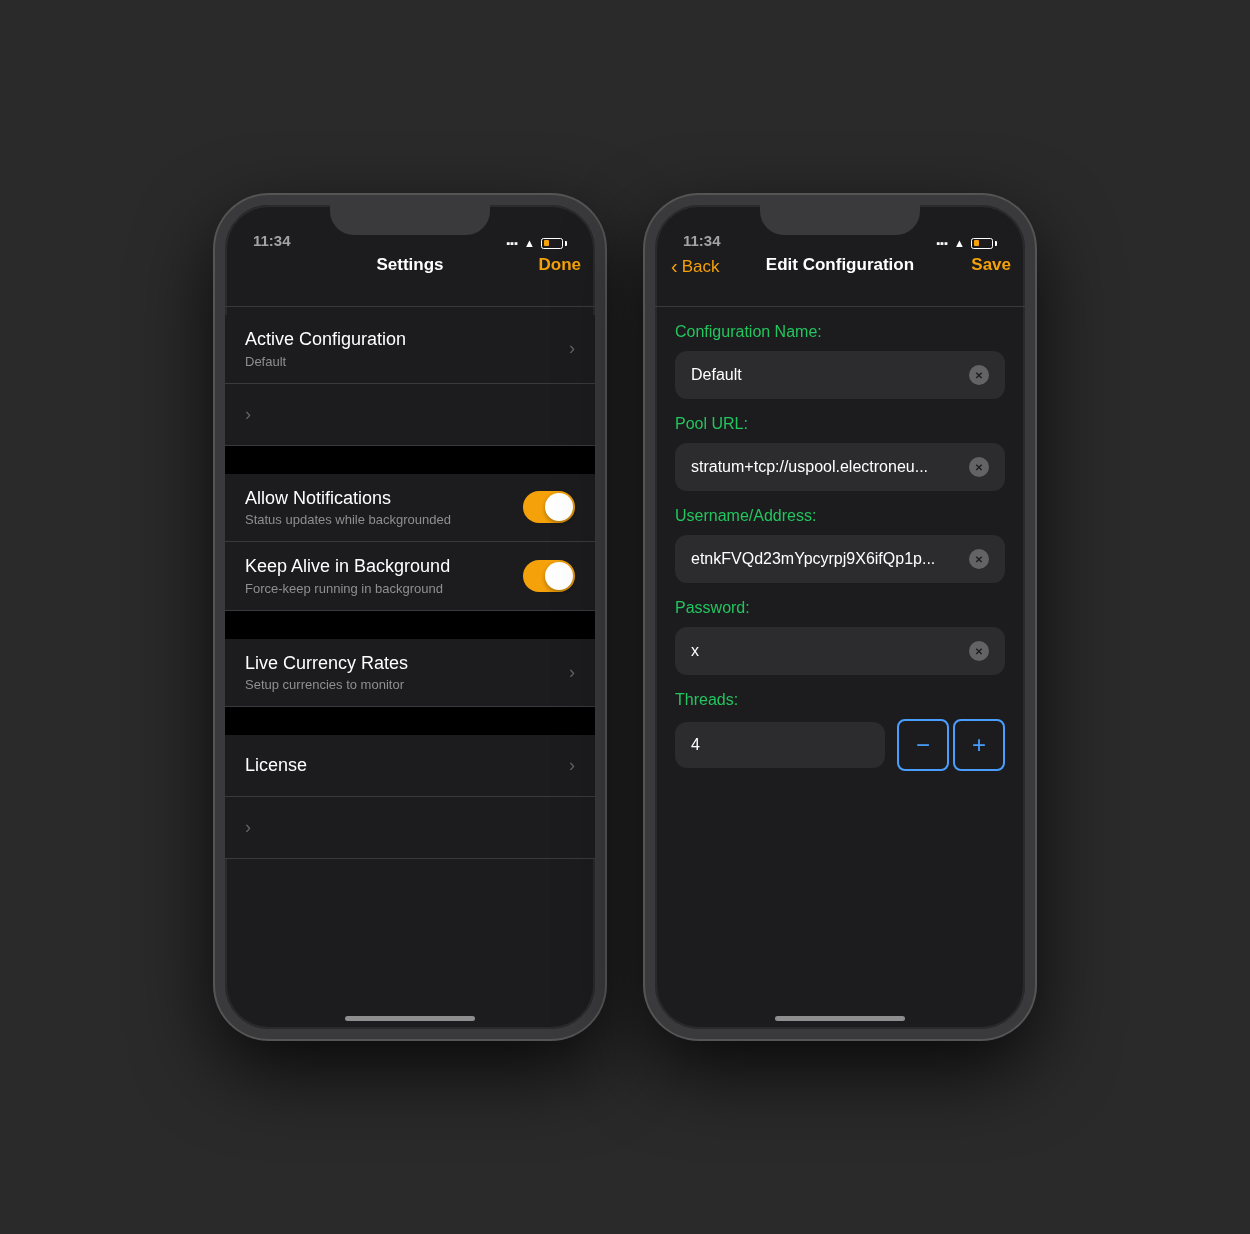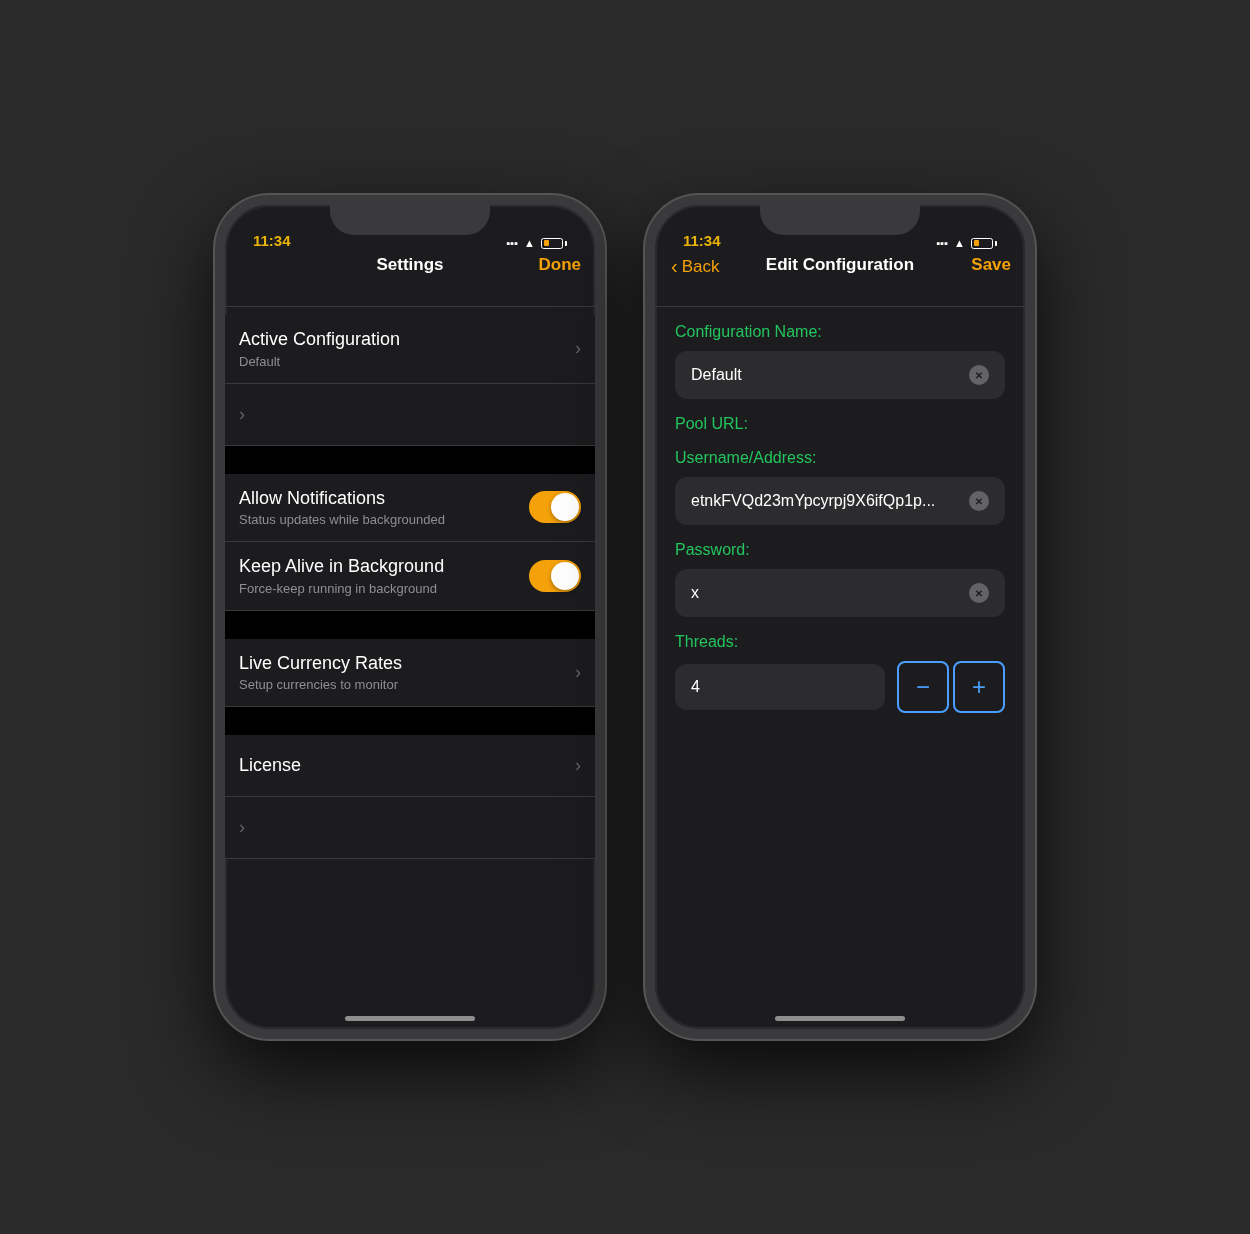--- a/index.html
+++ b/index.html
@@ -43,21 +43,21 @@
     .status-bar {
       height: 50px;
       display: flex;
       align-items: flex-end;
       justify-content: space-between;
       padding: 0 28px 6px;
       position: relative;
       z-index: 50;
     }
     .status-time {
-      color: #eab308;
+      color: #a3a3a3;
       font-size: 15px;
       font-weight: 600;
     }
     .status-icons {
       display: flex;
       align-items: center;
       gap: 6px;
     }
     .status-icons span {
       color: #fff;
@@ -134,21 +134,21 @@
       overflow-y: auto;
       padding: 0;
     }
 
     
     .settings-list {
       margin-top: 8px;
     }
     .settings-item {
       background: #1c1c1e;
-      padding: 14px 14px;
+      padding: 14px 20px;
       display: flex;
       align-items: center;
       justify-content: space-between;
       border-bottom: 0.5px solid #3a3a3c;
       min-height: 62px;
     }
     .settings-item-left {
       flex: 1;
     }
     .settings-item-title {
@@ -425,20 +425,24 @@
   <div class="content">
     <div class="edit-content">
 
       <div class="field-label">Configuration Name:</div>
       <div class="text-input-row">
         <span class="text-input-value">Default</span>
         <div class="clear-btn"></div>
       </div>
 
       <div class="field-label">Pool URL:</div>
+      <div class="text-input-row">
+        <span class="text-input-value">stratum+tcp://uspool.electroneu...</span>
+        <div class="clear-btn"></div>
+      </div>
 
       <div class="field-label">Username/Address:</div>
       <div class="text-input-row">
         <span class="text-input-value">etnkFVQd23mYpcyrpj9X6ifQp1p...</span>
         <div class="clear-btn"></div>
       </div>
 
       <div class="field-label">Password:</div>
       <div class="text-input-row">
         <span class="text-input-value">x</span>

